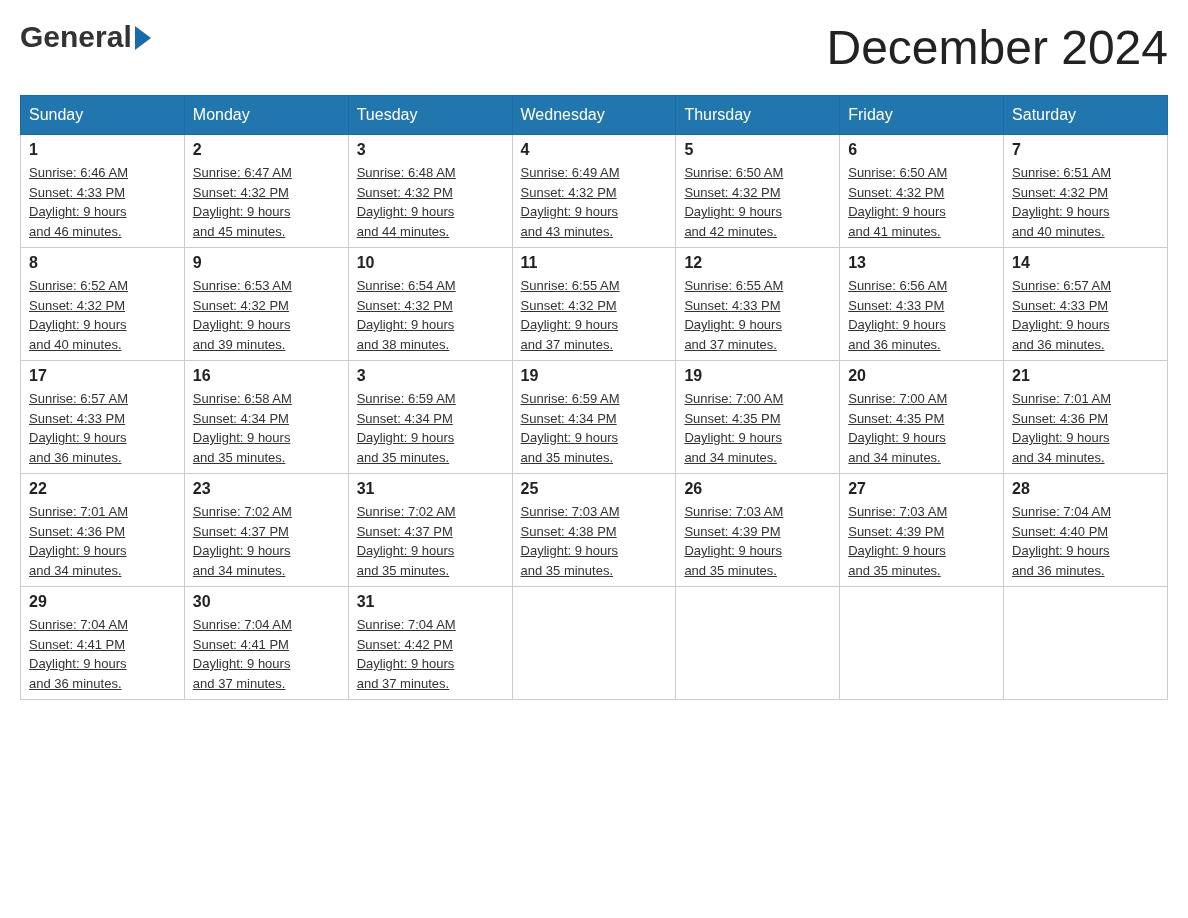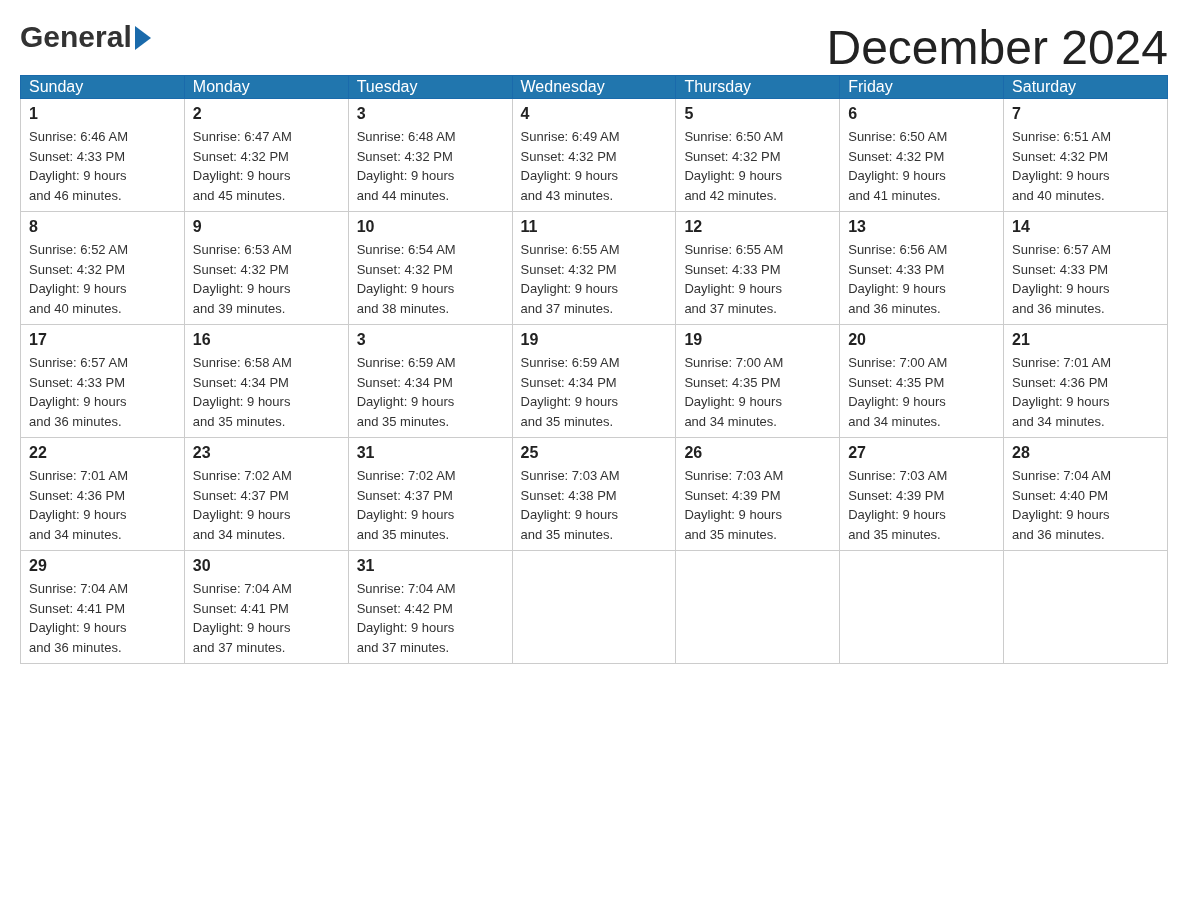--- a/index.html
+++ b/index.html
@@ -7,20 +7,21 @@
       font-family: Arial, sans-serif;
       background: #fff;
       width: 1188px;
       min-height: 918px;
       padding: 20px;
     }
     .header {
       display: flex;
       justify-content: space-between;
       align-items: flex-start;
+      margin-bottom: 20px;
     }
     .title-area {
       text-align: center;
     }
     .month-title {
       font-size: 48px;
       font-weight: normal;
       color: #222;
     }
     .location-title {
@@ -28,21 +29,21 @@
       color: #444;
       margin-top: 4px;
     }
     .calendar {
       width: 100%;
       border-collapse: collapse;
     }
     .calendar th {
       background-color: #2176ae;
       color: #fff;
-      padding: 2px 8px;
+      padding: 10px 8px;
       text-align: left;
       font-size: 16px;
       font-weight: normal;
       border: 1px solid #1a6aab;
     }
     .calendar td {
       vertical-align: top;
       padding: 6px 8px;
       border: 1px solid #ccc;
       width: 14.28%;
@@ -51,20 +52,21 @@
     .day-num {
       font-size: 16px;
       font-weight: bold;
       color: #222;
       margin-bottom: 4px;
     }
     .day-info {
       font-size: 13px;
       color: #333;
       line-height: 1.5;
+      text-decoration: underline;
     }
     .calendar tr td {
       background: #fff;
     }
     .calendar tbody tr:nth-child(odd) td {
       background: #fff;
     }
     .empty-cell {
       background: #fff;
     }

